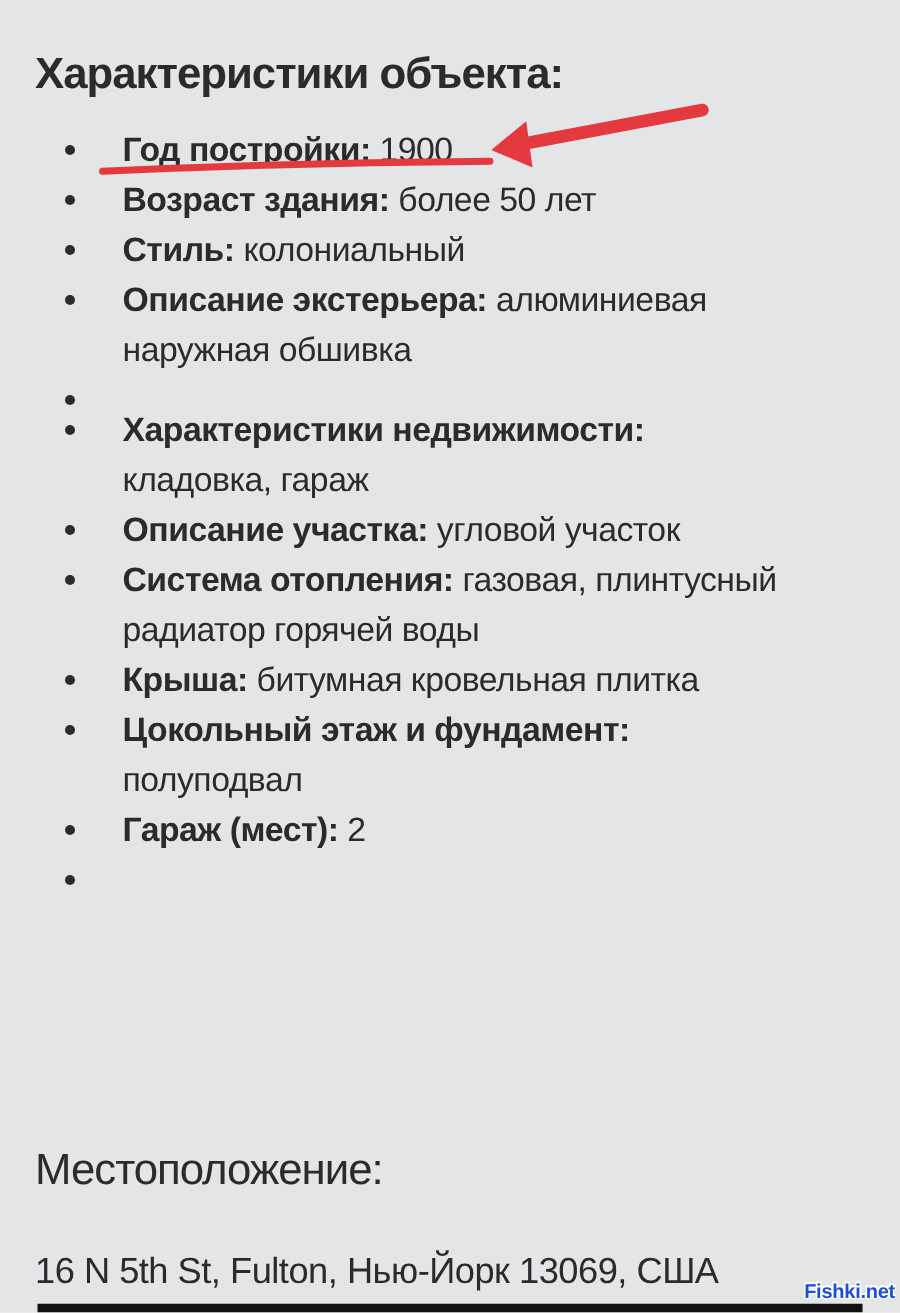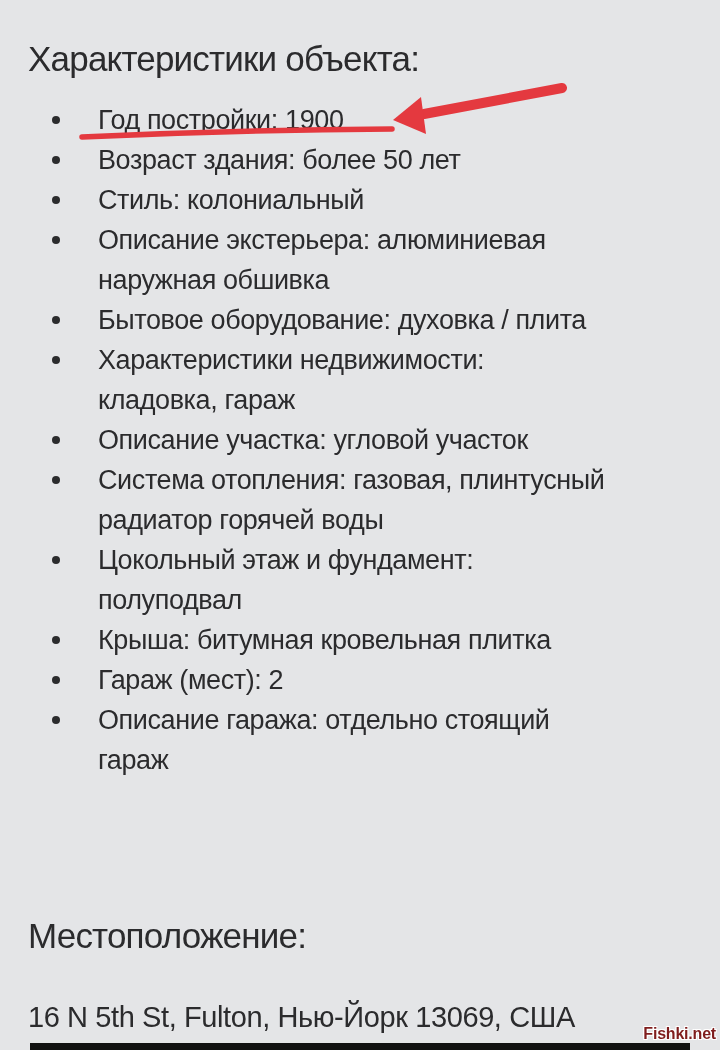--- a/index.html
+++ b/index.html
@@ -11,21 +11,21 @@
     overflow: hidden;
     font-family: "Liberation Sans", sans-serif;
     color: #2b2b2d;
   }
   .h1 {
     position: absolute;
     left: 28px;
     top: 37px;
     font-size: 35px;
     line-height: 44px;
-    font-weight: normal;
+    font-weight: bold;
     letter-spacing: -0.8px;
     white-space: nowrap;
   }
   .char-list {
     position: absolute;
     left: 52px;
     top: 100px;
     width: 644px;
     margin: 0;
     padding: 0;
@@ -47,21 +47,21 @@
   }
   .item-text {
     margin-left: 38px;
     min-width: 0;
   }
   .line1, .line2 {
     line-height: 40px;
     white-space: nowrap;
   }
   .line2:empty { display: none; }
-  .item-label { font-weight: normal; }
+  .item-label { font-weight: bold; }
   .item-value { font-weight: normal; }
   .h2 {
     position: absolute;
     left: 28px;
     top: 914px;
     font-size: 35px;
     line-height: 44px;
     font-weight: normal;
     letter-spacing: -0.8px;
     white-space: nowrap;
@@ -88,21 +88,21 @@
     top: 82px;
     width: 180px;
     height: 55px;
   }
   .watermark {
     position: absolute;
     right: 4px;
     top: 1025px;
     font-size: 16px;
     font-weight: bold;
-    color: #7f1d1d;
+    color: #1d4ed8;
     letter-spacing: -0.2px;
     text-shadow:
       -1px -1px 0 #ffffff,
        1px -1px 0 #ffffff,
       -1px  1px 0 #ffffff,
        1px  1px 0 #ffffff;
   }
   .bottom-bar {
     position: absolute;
     left: 30px;
@@ -143,24 +143,20 @@
     </li>
     <li>
       <span class="bullet"></span>
       <div class="item-text">
         <div class="line1"><span class="item-label">Описание экстерьера:</span> <span class="item-value">алюминиевая</span></div>
         <div class="line2">наружная обшивка</div>
       </div>
     </li>
     <li>
       <span class="bullet"></span>
-      <div class="item-text">
-        <div class="line1"><span class="item-label">Бытовое оборудование:</span> <span class="item-value">духовка / плита</span></div>
-
-      </div>
     </li>
     <li>
       <span class="bullet"></span>
       <div class="item-text">
         <div class="line1"><span class="item-label">Характеристики недвижимости:</span> <span class="item-value"></span></div>
         <div class="line2">кладовка, гараж</div>
       </div>
     </li>
     <li>
       <span class="bullet"></span>
@@ -172,44 +168,40 @@
     <li>
       <span class="bullet"></span>
       <div class="item-text">
         <div class="line1"><span class="item-label">Система отопления:</span> <span class="item-value">газовая, плинтусный</span></div>
         <div class="line2">радиатор горячей воды</div>
       </div>
     </li>
     <li>
       <span class="bullet"></span>
       <div class="item-text">
+        <div class="line1"><span class="item-label">Крыша:</span> <span class="item-value">битумная кровельная плитка</span></div>
+
+      </div>
+    </li>
+    <li>
+      <span class="bullet"></span>
+      <div class="item-text">
         <div class="line1"><span class="item-label">Цокольный этаж и фундамент:</span> <span class="item-value"></span></div>
         <div class="line2">полуподвал</div>
       </div>
     </li>
     <li>
       <span class="bullet"></span>
       <div class="item-text">
-        <div class="line1"><span class="item-label">Крыша:</span> <span class="item-value">битумная кровельная плитка</span></div>
-
-      </div>
-    </li>
-    <li>
-      <span class="bullet"></span>
-      <div class="item-text">
         <div class="line1"><span class="item-label">Гараж (мест):</span> <span class="item-value">2</span></div>
 
       </div>
     </li>
     <li>
       <span class="bullet"></span>
-      <div class="item-text">
-        <div class="line1"><span class="item-label">Описание гаража:</span> <span class="item-value">отдельно стоящий</span></div>
-        <div class="line2">гараж</div>
-      </div>
     </li>
   </ul>
 
   <svg class="annotation-underline" viewBox="0 0 324 24" xmlns="http://www.w3.org/2000/svg">
     <path d="M 6 17 Q 160 10 316 9" fill="none" stroke="#e4393f" stroke-width="5.5" stroke-linecap="round"></path>
   </svg>
 
   <svg class="annotation-arrow" viewBox="0 0 180 55" xmlns="http://www.w3.org/2000/svg">
     <line x1="36" y1="32" x2="174" y2="6" stroke="#e4393f" stroke-width="10" stroke-linecap="round"></line>
     <polygon points="5,38 33,15 38,52" fill="#e4393f"></polygon>

